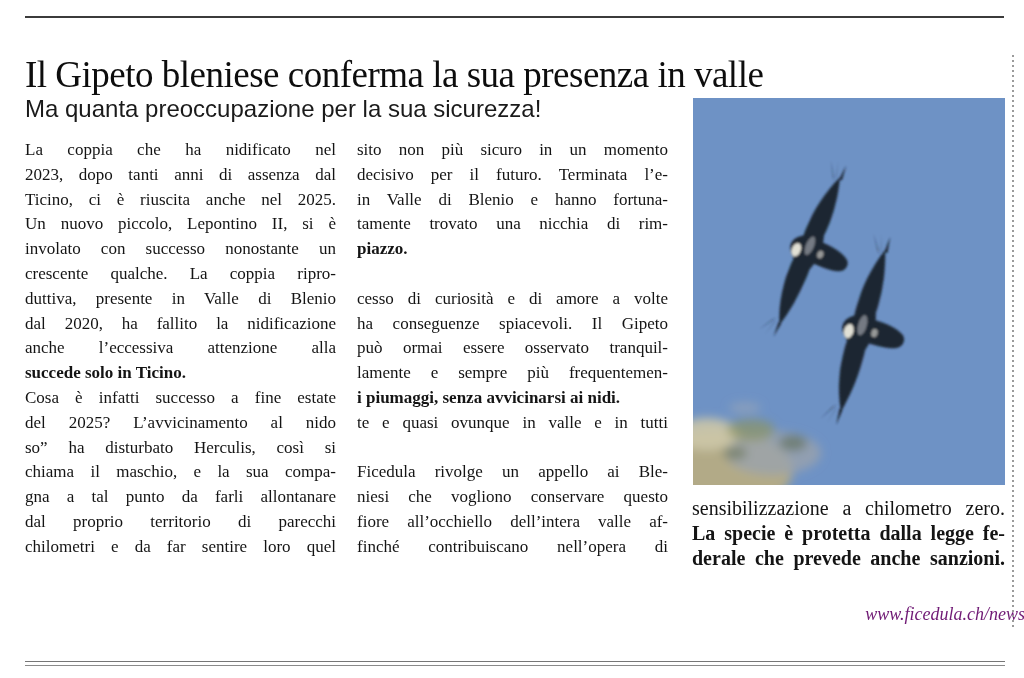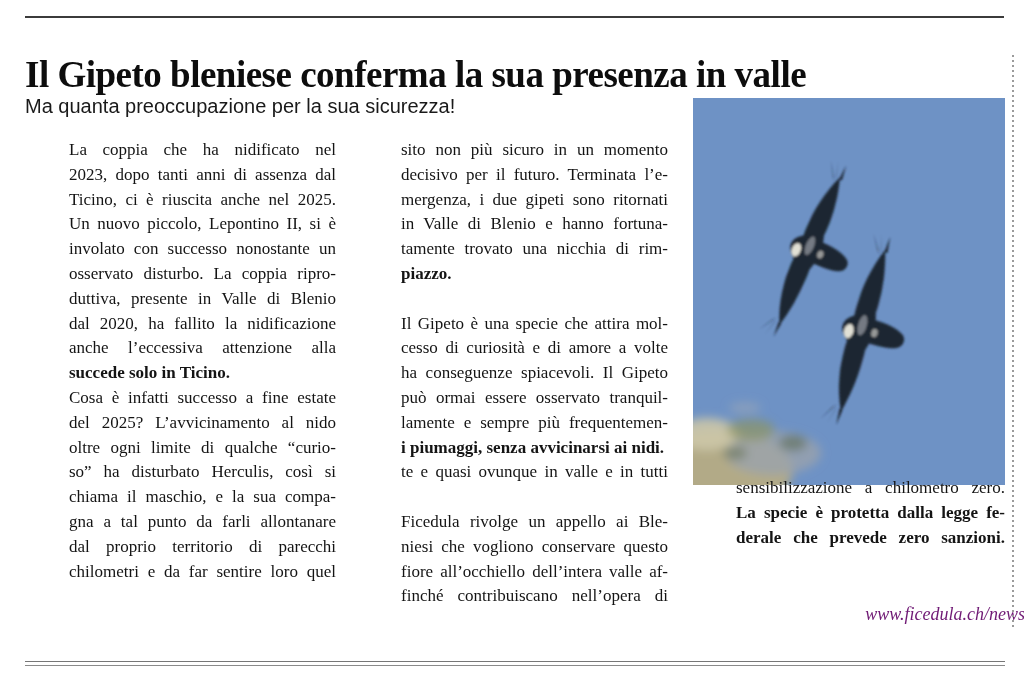--- a/index.html
+++ b/index.html
@@ -8,31 +8,31 @@
     font-family:"Liberation Serif", serif; color:#141414; overflow:hidden;
   }
   .abs { position:absolute; }
 
   .rule-top { left:25px; top:16px; width:979px; height:2px; background:#3b3b3b; }
   .rule-bottom { left:25px; top:661px; width:980px; height:3px;
     border-top:1.5px solid #767676; border-bottom:1.5px solid #8a8a8a; }
   .perforation { left:1012px; top:55px; width:2px; height:572px;
     background:repeating-linear-gradient(to bottom,#9b9b9b 0 2px, transparent 2px 5px); }
 
-  .title { left:25px; top:27px; width:985px; font-size:37px; font-weight:bold;
+  .title { left:25px; top:27px; width:985px; font-size:37px; font-weight:normal;
     letter-spacing:-0.5px; line-height:46px; color:#0d0d0d; white-space:nowrap; }
   .subtitle { left:25px; top:95px; width:700px;
-    font-family:"Liberation Sans", sans-serif; font-size:20px; color:#1a1a1a; }
+    font-family:"Liberation Sans", sans-serif; font-size:24px; color:#1a1a1a; }
 
   .textcol { width:311px; font-size:17px; line-height:24.8px; }
   .col1 { left:25px;  top:138px; }
   .col2 { left:357px; top:138px; }
-  .caption { left:692px; top:476px; width:313px; font-size:17px; line-height:24.8px; }
+  .caption { left:692px; top:496px; width:313px; font-size:20px; line-height:24.8px; }
 
-  .line { text-align:justify; text-align-last:justify; white-space:normal;margin-left:44px; }
+  .line { text-align:justify; text-align-last:justify; white-space:normal; }
   .line.last { text-align-last:left;font-weight:bold; }
   .line.blank { height:24.8px; }
   .line.bold { font-weight:bold; }
 
   .credit { left:712px; top:604px; width:313px; text-align:right;
     font-style:italic; font-size:18px; color:#701a75; }
 
   .photo { left:693px; top:98px; width:312px; height:387px; }
   .photo svg { display:block; }
 </style>
@@ -44,44 +44,41 @@
 <h1 class="abs title">Il Gipeto bleniese conferma la sua presenza in valle</h1>
 
 <div class="abs subtitle">Ma quanta preoccupazione per la sua sicurezza!</div>
 
 <div class="abs textcol col1">
     <div class="line">La coppia che ha nidificato nel</div>
     <div class="line">2023, dopo tanti anni di assenza dal</div>
     <div class="line">Ticino, ci è riuscita anche nel 2025.</div>
     <div class="line">Un nuovo piccolo, Lepontino II, si è</div>
     <div class="line">involato con successo nonostante un</div>
-    <div class="line">osservato disturbo. La coppia ripro-</div>
+    <div class="line">crescente qualche. La coppia ripro-</div>
     <div class="line">duttiva, presente in Valle di Blenio</div>
     <div class="line">dal 2020, ha fallito la nidificazione</div>
     <div class="line">anche l’eccessiva attenzione alla</div>
     <div class="line last">succede solo in Ticino.</div>
     <div class="line">Cosa è infatti successo a fine estate</div>
     <div class="line">del 2025? L’avvicinamento al nido</div>
-    <div class="line">oltre ogni limite di qualche “curio-</div>
     <div class="line">so” ha disturbato Herculis, così si</div>
     <div class="line">chiama il maschio, e la sua compa-</div>
     <div class="line">gna a tal punto da farli allontanare</div>
     <div class="line">dal proprio territorio di parecchi</div>
     <div class="line">chilometri e da far sentire loro quel</div>
   </div>
 
 <div class="abs textcol col2">
     <div class="line">sito non più sicuro in un momento</div>
     <div class="line">decisivo per il futuro. Terminata l’e-</div>
-    <div class="line">mergenza, i due gipeti sono ritornati</div>
     <div class="line">in Valle di Blenio e hanno fortuna-</div>
     <div class="line">tamente trovato una nicchia di rim-</div>
     <div class="line last">piazzo.</div>
     <div class="line blank"></div>
-    <div class="line">Il Gipeto è una specie che attira mol-</div>
     <div class="line">cesso di curiosità e di amore a volte</div>
     <div class="line">ha conseguenze spiacevoli. Il Gipeto</div>
     <div class="line">può ormai essere osservato tranquil-</div>
     <div class="line">lamente e sempre più frequentemen-</div>
     <div class="line last">i piumaggi, senza avvicinarsi ai nidi.</div>
     <div class="line">te e quasi ovunque in valle e in tutti</div>
     <div class="line blank"></div>
     <div class="line">Ficedula rivolge un appello ai Ble-</div>
     <div class="line">niesi che vogliono conservare questo</div>
     <div class="line">fiore all’occhiello dell’intera valle af-</div>
@@ -124,19 +121,19 @@
     </g>
 
     <use href="#bird" transform="translate(114,152) rotate(-67)"></use>
     <use href="#bird" transform="translate(167,232) rotate(-74) scale(1.05)"></use>
   </svg>
 </div>
 
 <div class="abs caption">
     <div class="line">sensibilizzazione a chilometro zero.</div>
     <div class="line bold">La specie è protetta dalla legge fe-</div>
-    <div class="line bold">derale che prevede zero sanzioni.</div>
+    <div class="line bold">derale che prevede anche sanzioni.</div>
   </div>
 
 <div class="abs credit">www.ficedula.ch/news</div>
 
 <div class="abs perforation"></div>
 <div class="abs rule-bottom"></div>
 
 </body></html>

